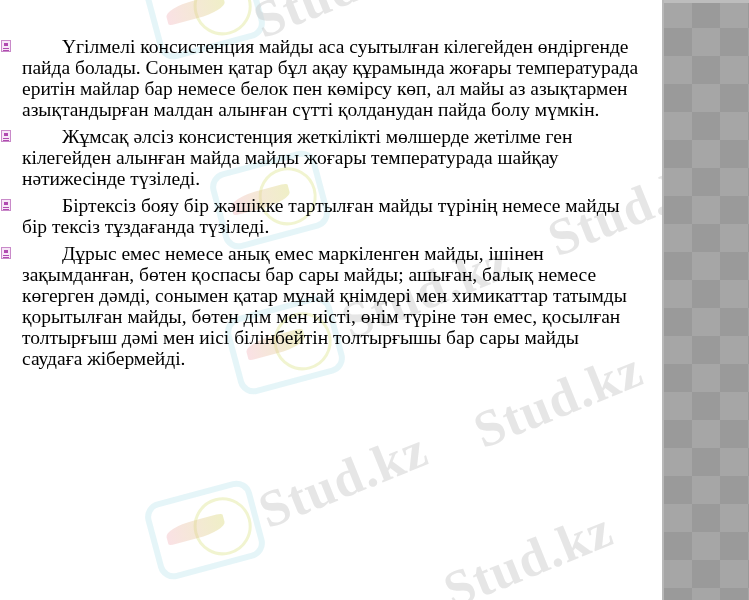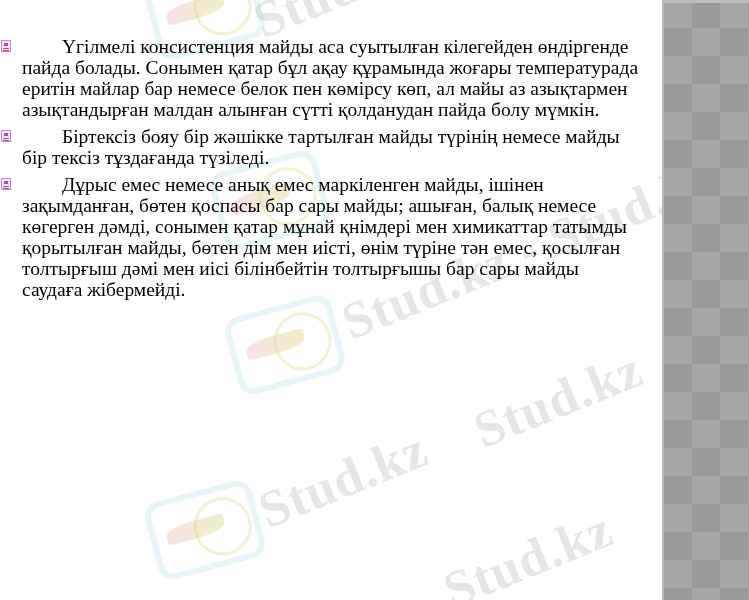--- a/index.html
+++ b/index.html
@@ -96,20 +96,24 @@
     <div class="wm-text">Stud.kz</div>
   </div>
 
   <div class="content">
     <div class="para">
       <span class="bullet"></span>
       <span class="text indent">Үгілмелі консистенция майды аса суытылған кілегейден өндіргенде пайда болады. Сонымен қатар бұл ақау құрамында жоғары температурада еритін майлар бар немесе белок пен көмірсу көп, ал майы аз азықтармен азықтандырған малдан алынған сүтті қолданудан пайда болу мүмкін.</span>
     </div>
     <div class="para">
       <span class="bullet"></span>
+      <span class="text indent">Жұмсақ  әлсіз консистенция жеткілікті  мөлшерде жетілме ген кілегейден  алынған майда майды жоғары  температурада шайқау нәтижесінде  түзіледі.</span>
+    </div>
+    <div class="para">
+      <span class="bullet"></span>
       <span class="text indent">Біртексіз бояу бір жәшікке тартылған майды түрінің немесе майды бір тексіз тұздағанда түзіледі.</span>
     </div>
     <div class="para">
       <span class="bullet"></span>
       <span class="text indent">Дұрыс емес немесе анық емес маркіленген майды, ішінен зақымданған, бөтен қоспасы бар сары майды; ашыған, балық немесе көгерген дәмді, сонымен қатар мұнай қнімдері мен химикаттар татымды қорытылған майды, бөтен дім мен иісті, өнім түріне тән емес, қосылған толтырғыш дәмі мен иісі білінбейтін толтырғышы бар сары майды саудаға жібермейді.</span>
     </div>
   </div>
 </div>
 
 <div class="side-panel">

